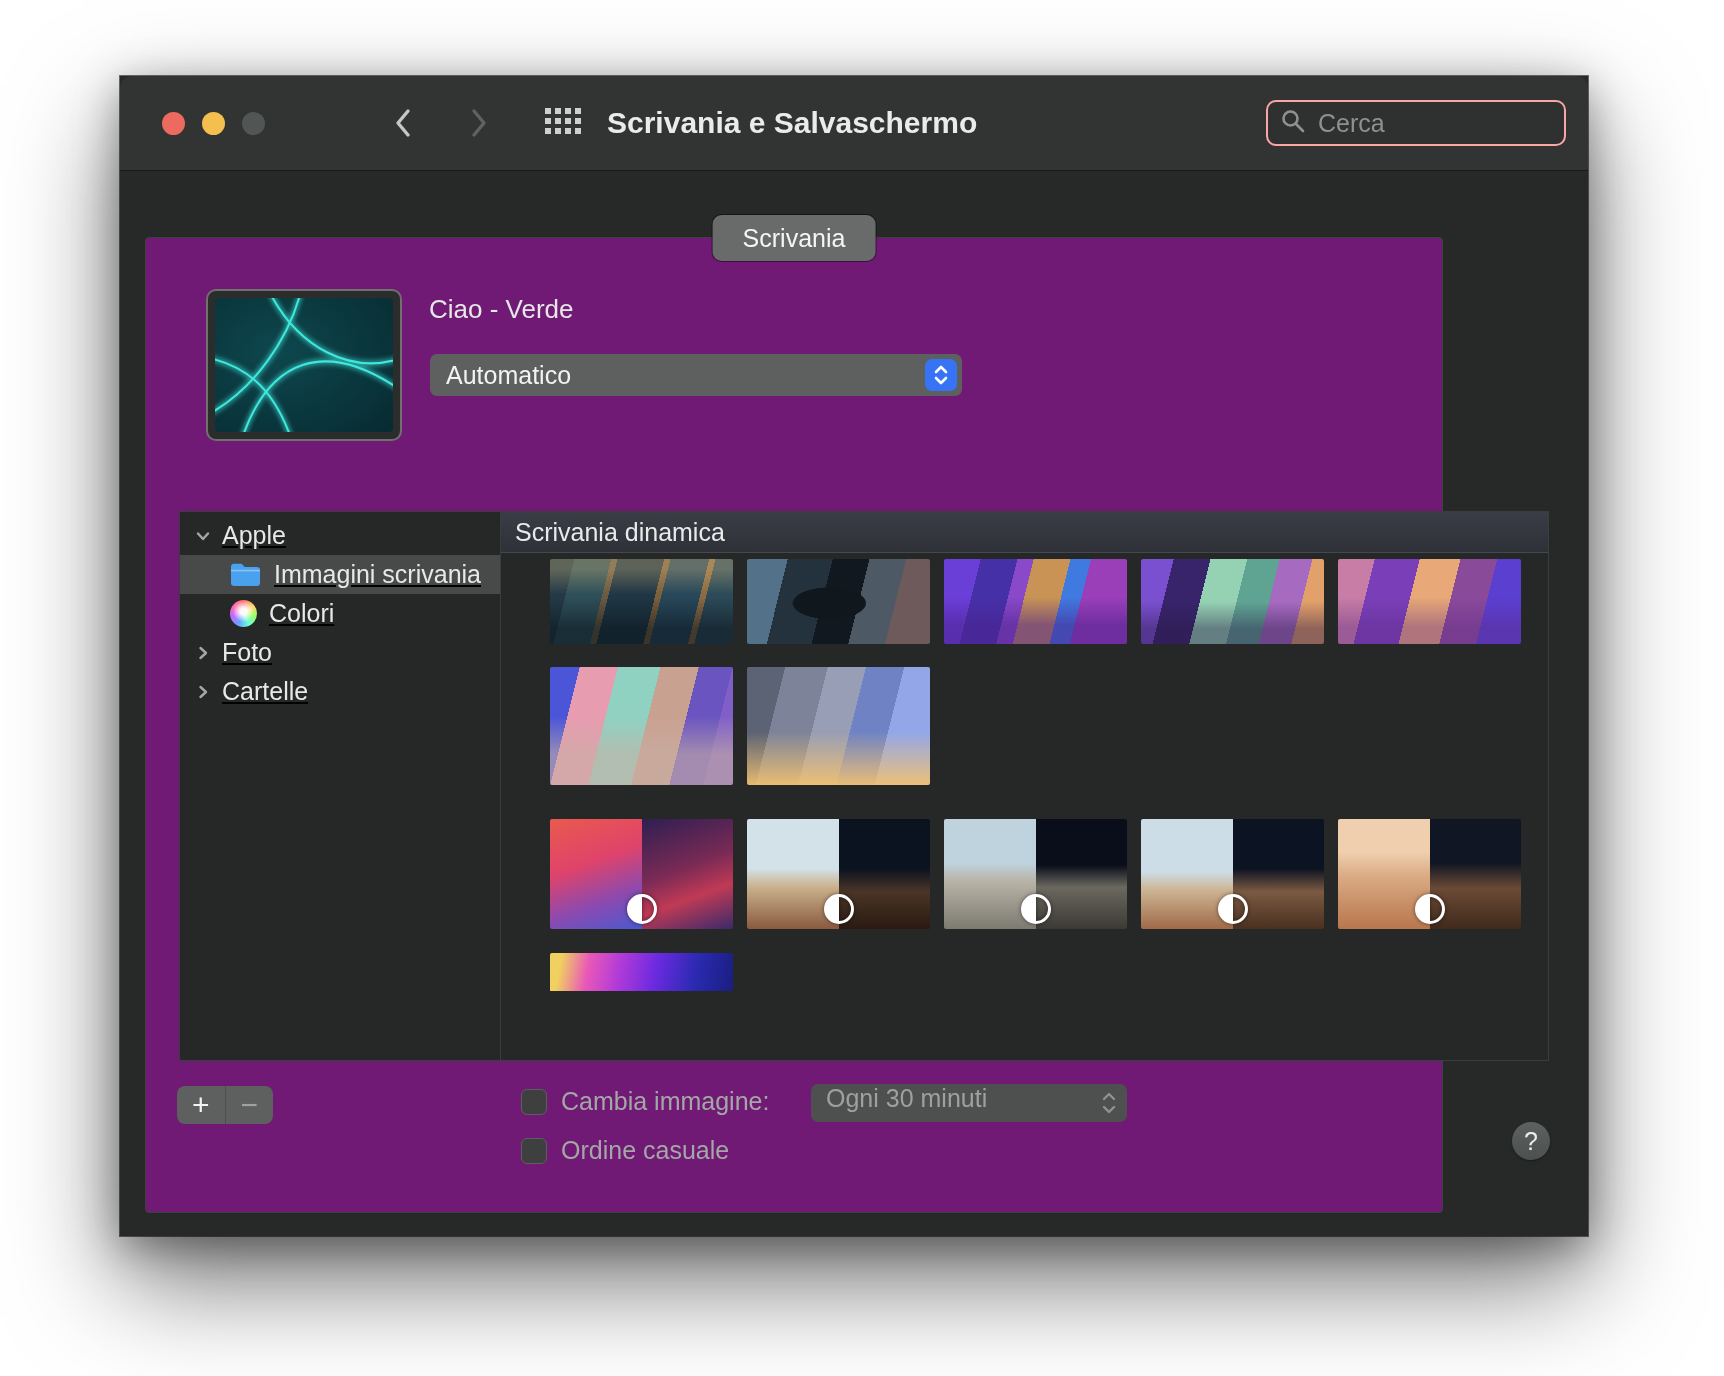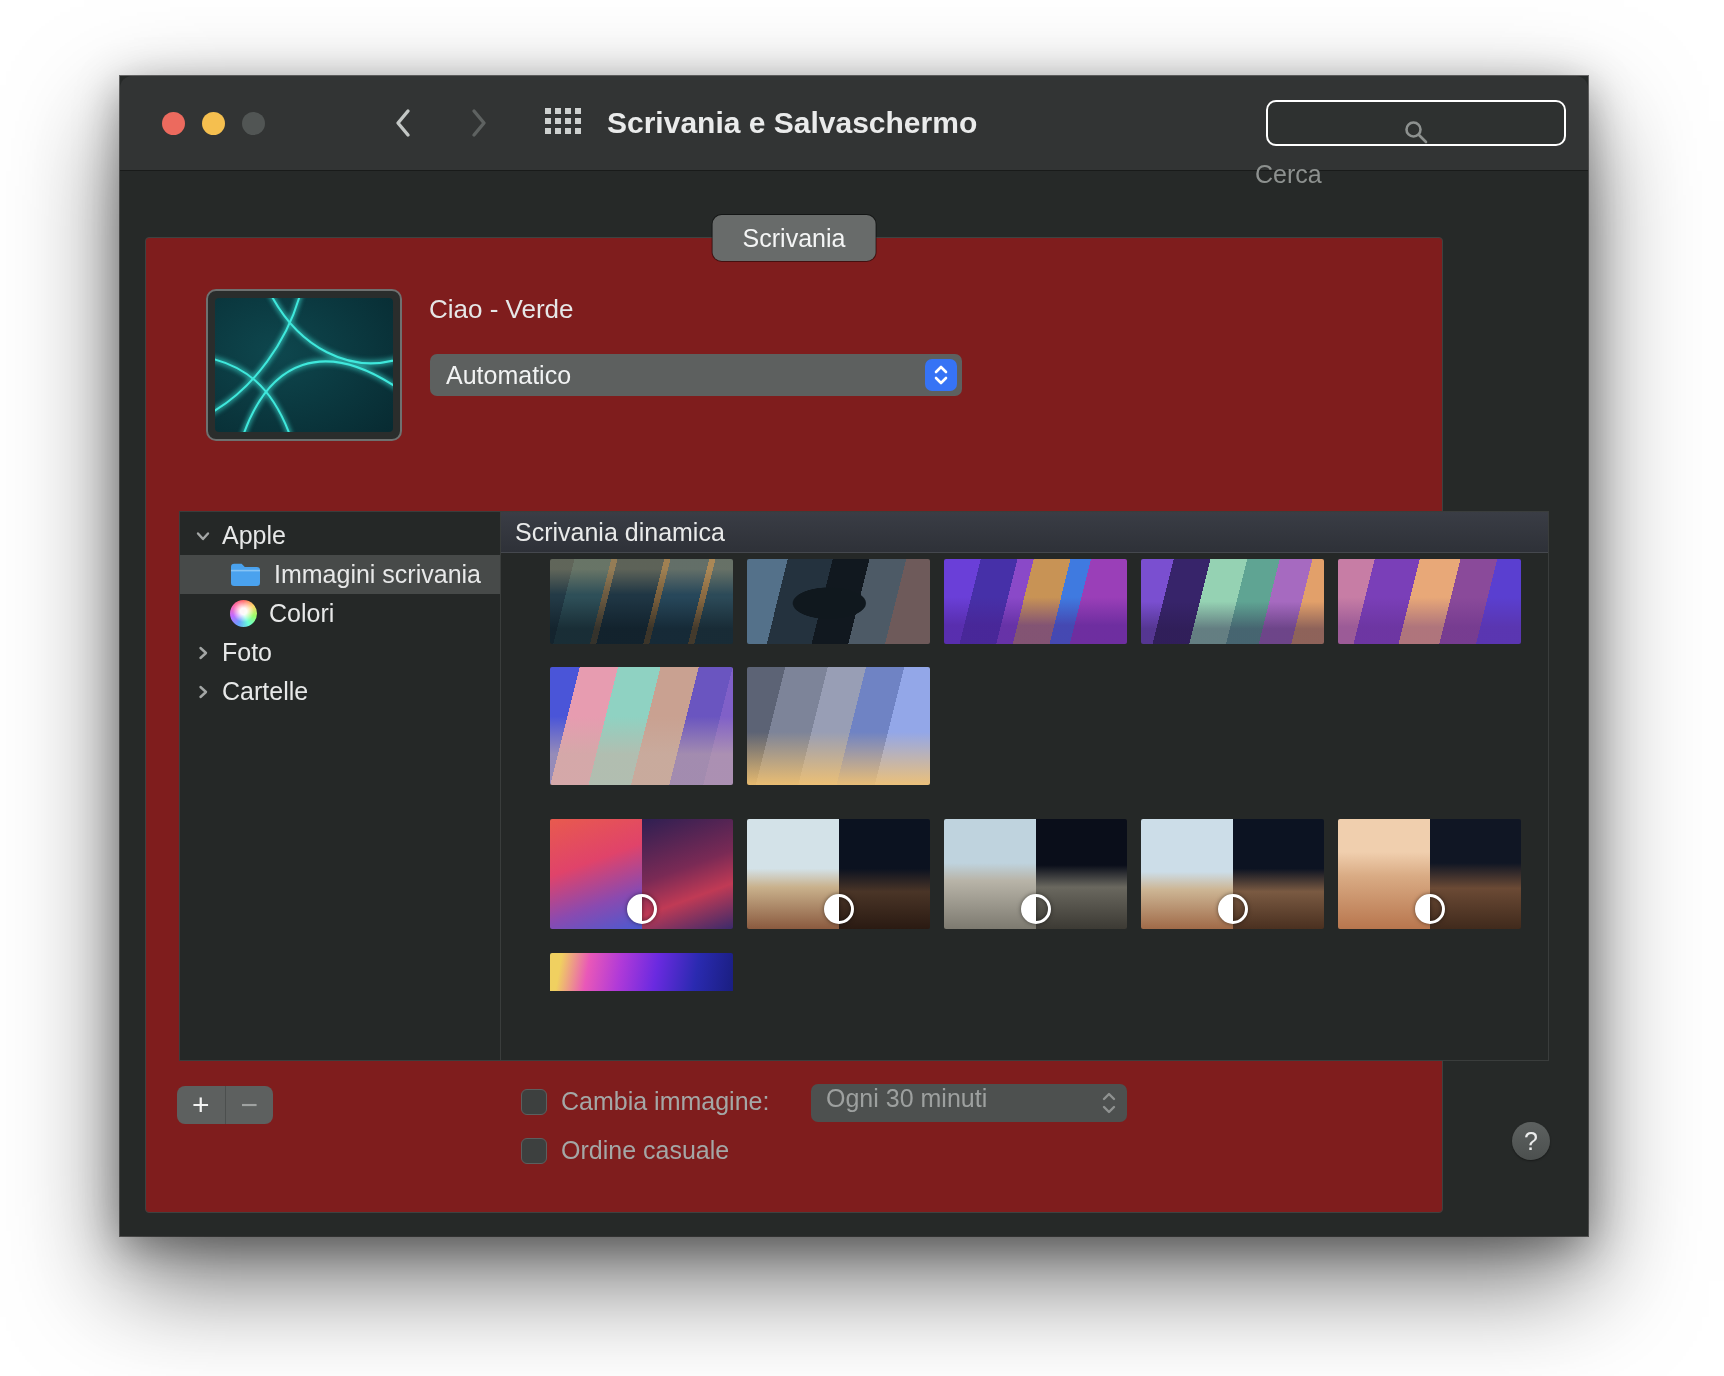--- a/index.html
+++ b/index.html
@@ -28,32 +28,32 @@
   .light.yellow{background:#f5bf4f;}
   .light.gray{background:#51 5554;background:#515554;}
   .navbtn{width:40px;height:44px;display:flex;align-items:center;justify-content:center;}
   .navbtn.back{margin-left:118px;}
   .navbtn.fwd{margin-left:36px;}
   .navbtn svg{display:block;}
   .gridbtn{margin-left:42px;display:flex;align-items:center;justify-content:center;width:44px;height:44px;}
   .win-title{margin-left:22px;font-size:30px;font-weight:bold;color:#eaebeb;white-space:nowrap;}
   .searchbox{
     margin-left:auto;margin-right:22px;width:300px;height:46px;box-sizing:border-box;
-    border:2px solid #ffffff;border-radius:10px;background:#2e3130;
-    display:flex;align-items:center;padding:17px 12px;gap:10px;flex-direction:column;
+    border:2px solid #fca5a5;border-radius:10px;background:#2e3130;
+    display:flex;align-items:center;padding:4px 12px;gap:10px;
   }
   .searchbox input{
     flex:1;background:transparent;border:none;outline:none;
     font-size:25px;color:#dddddd;font-family:inherit;min-width:0;
   }
   .searchbox input::placeholder{color:#8d918f;}
   
   .pane{
     position:absolute;left:25px;top:161px;width:1298px;height:976px;box-sizing:border-box;
-    border:1px solid #3e4140;border-radius:4px;background:#7f1d1d;
+    border:1px solid #3e4140;border-radius:4px;background:#701a75;
   }
   
   .tabs{
     position:absolute;top:-23px;left:50%;transform:translateX(-50%);
     display:flex;background:#1e2120;border-radius:9px;
     box-shadow:0 0 0 1px rgba(0,0,0,.45);
   }
   .tab{
     height:46px;display:flex;align-items:center;justify-content:center;
     padding:0 30px;font-size:25px;color:#d9dbda;border-radius:9px;
@@ -74,21 +74,21 @@
   }
   .popup .stepper{
     position:absolute;right:5px;top:5px;width:32px;height:32px;border-radius:7px;
     background:#3673f5;display:flex;align-items:center;justify-content:center;
   }
   
   .listbox{
     position:absolute;left:33px;top:273px;width:1370px;height:550px;box-sizing:border-box;
     border:1px solid #3a3d3c;background:#252827;display:flex;overflow:hidden;
   }
-  .sidebar{width:320px;flex:none;padding-top:4px;box-sizing:border-box;}
+  .sidebar{width:320px;flex:none;padding-top:4px;box-sizing:border-box;text-decoration:underline;}
   .sb-row{height:39px;display:flex;align-items:center;font-size:25px;color:#e7e8e8;position:relative;}
   .sb-row .disc{margin-left:12px;width:22px;flex:none;display:flex;justify-content:center;}
   .sb-row .lbl{margin-left:8px;white-space:nowrap;}
   .sb-row.child{padding-left:50px;}
   .sb-row.child .lbl{margin-left:12px;}
   .sb-row.selected{background:#474a49;}
   .folder-ic{width:32px;height:26px;flex:none;display:flex;align-items:center;}
   .colors-ic{
     width:27px;height:27px;flex:none;border-radius:50%;
     background:radial-gradient(circle at 50% 42%, rgba(255,255,255,.95) 0 16%, rgba(255,255,255,0) 52%),

